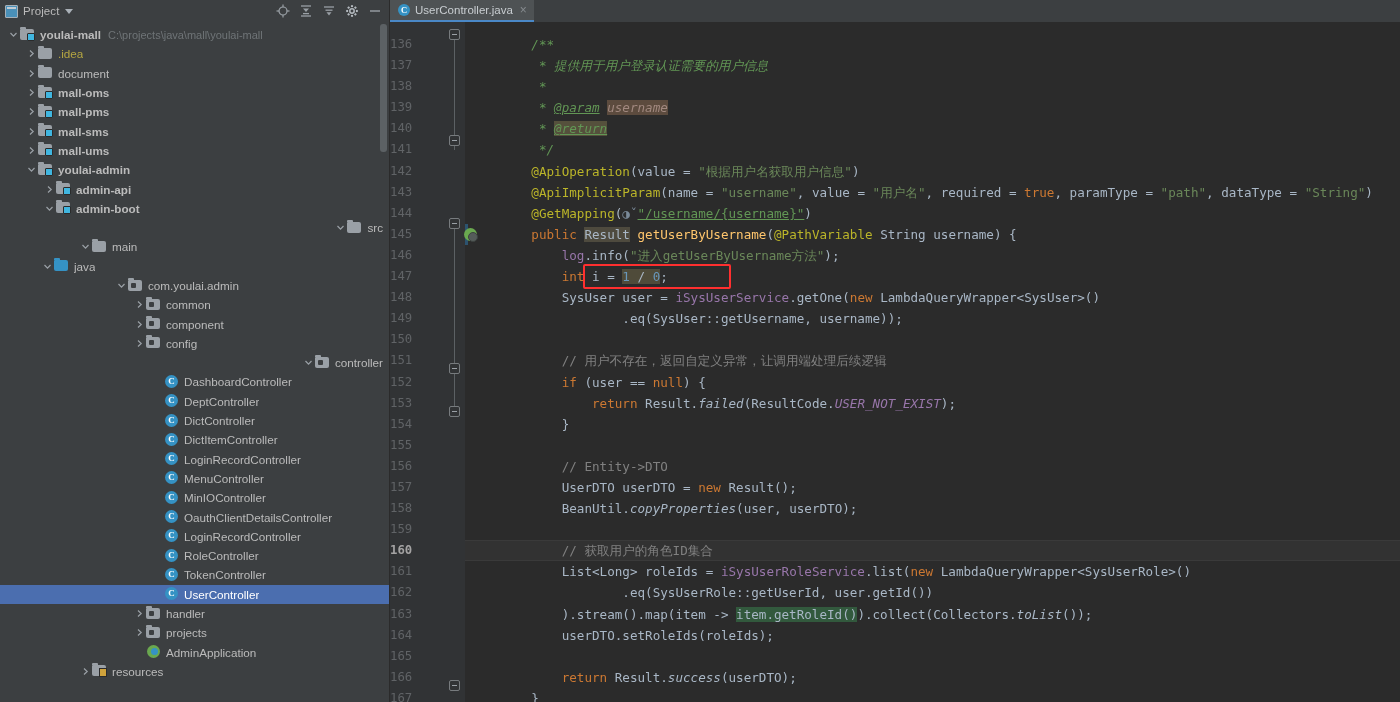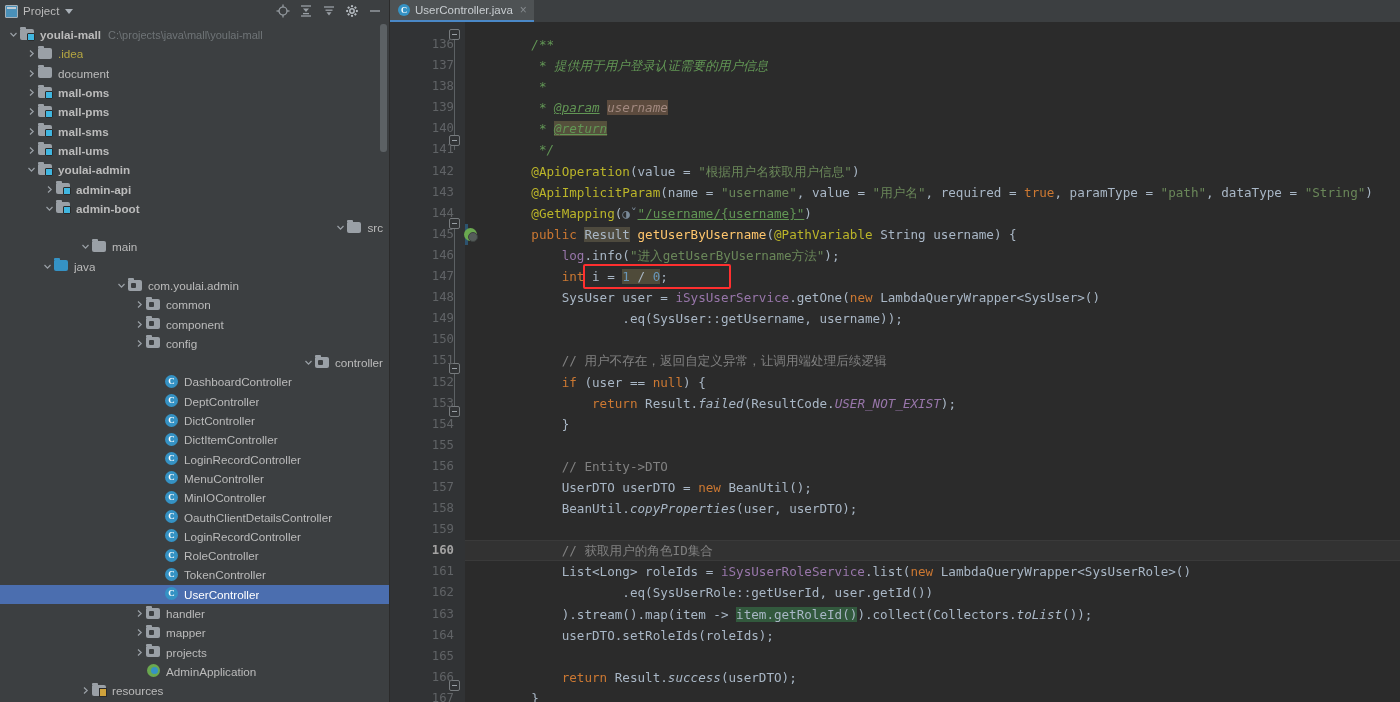--- a/index.html
+++ b/index.html
@@ -273,21 +273,20 @@
     line-height: 21.1px;
     font-size: 12.6px;
     white-space: pre;
     position: relative;
   }
   .gline {
     height: 21.1px;
     line-height: 21.1px;
     font-size: 12.3px;
     color: #606366;
-    text-align: right;
     padding-right: 11px;
     position: relative;
     font-family: "DejaVu Sans Mono", monospace;
   }
   .gline.current { color: #a4a3a3; font-weight: bold; }
   .gline .run-marker {
     position: absolute;
     right: -12px;
     top: 4px;
     width: 13px; height: 13px;
@@ -743,31 +742,20 @@
           </div>
           <div class="tree-row" style="padding-left: 133px;">
             <span class="arrow">
               <svg width="9" height="9" viewBox="0 0 9 9">
                 <polyline points="3,1.5 6.2,4.5 3,7.5" fill="none" stroke="#9aa0a6" stroke-width="1.2"></polyline>
               </svg>
             </span>
             <span class="node-icon">
               <span class="ic-folder pkg"></span>
             </span>
-            <span class="label">mapper</span>
-          </div>
-          <div class="tree-row" style="padding-left: 133px;">
-            <span class="arrow">
-              <svg width="9" height="9" viewBox="0 0 9 9">
-                <polyline points="3,1.5 6.2,4.5 3,7.5" fill="none" stroke="#9aa0a6" stroke-width="1.2"></polyline>
-              </svg>
-            </span>
-            <span class="node-icon">
-              <span class="ic-folder pkg"></span>
-            </span>
             <span class="label">projects</span>
           </div>
           <div class="tree-row" style="padding-left: 133px;">
             <span class="arrow empty"></span>
             <span class="node-icon">
               <span class="ic-spring"></span>
             </span>
             <span class="label">AdminApplication</span>
           </div>
           <div class="tree-row" style="padding-left: 79px;">
@@ -851,21 +839,21 @@
             <div class="line"><span class="c-plain">        </span><span class="c-kw">int</span><span class="c-plain"> i = </span><span class="c-num hl-num">1</span><span class="c-plain hl-num"> / </span><span class="c-num hl-num">0</span><span class="c-plain">;</span></div>
             <div class="line"><span class="c-plain">        SysUser user = </span><span class="c-field">iSysUserService</span><span class="c-plain">.getOne(</span><span class="c-kw">new</span><span class="c-plain"> LambdaQueryWrapper&lt;SysUser&gt;()</span></div>
             <div class="line"><span class="c-plain">                .eq(SysUser::getUsername, username));</span></div>
             <div class="line"></div>
             <div class="line"><span class="c-cmt">        // 用户不存在，返回自定义异常，让调用端处理后续逻辑</span></div>
             <div class="line"><span class="c-plain">        </span><span class="c-kw">if</span><span class="c-plain"> (user == </span><span class="c-kw">null</span><span class="c-plain">) {</span></div>
             <div class="line"><span class="c-plain">            </span><span class="c-kw">return</span><span class="c-plain"> Result.</span><span class="c-plain c-italic">failed</span><span class="c-plain">(ResultCode.</span><span class="c-static">USER_NOT_EXIST</span><span class="c-plain">);</span></div>
             <div class="line"><span class="c-plain">        }</span></div>
             <div class="line"></div>
             <div class="line"><span class="c-cmt">        // Entity-&gt;DTO</span></div>
-            <div class="line"><span class="c-plain">        UserDTO userDTO = </span><span class="c-kw">new</span><span class="c-plain"> BeanUtil();</span></div>
+            <div class="line"><span class="c-plain">        UserDTO userDTO = </span><span class="c-kw">new</span><span class="c-plain"> Result();</span></div>
             <div class="line"><span class="c-plain">        BeanUtil.</span><span class="c-plain c-italic">copyProperties</span><span class="c-plain">(user, userDTO);</span></div>
             <div class="line"></div>
             <div class="line"><span class="c-cmt">        // 获取用户的角色ID集合</span></div>
             <div class="line"><span class="c-plain">        List&lt;Long&gt; roleIds = </span><span class="c-field">iSysUserRoleService</span><span class="c-plain">.list(</span><span class="c-kw">new</span><span class="c-plain"> LambdaQueryWrapper&lt;SysUserRole&gt;()</span></div>
             <div class="line"><span class="c-plain">                .eq(SysUserRole::getUserId, user.getId())</span></div>
             <div class="line"><span class="c-plain">        ).stream().map(item -&gt; </span><span class="c-plain hl-ident">item.getRoleId()</span><span class="c-plain">).collect(Collectors.</span><span class="c-plain c-italic">toList</span><span class="c-plain">());</span></div>
             <div class="line"><span class="c-plain">        userDTO.setRoleIds(roleIds);</span></div>
             <div class="line"></div>
             <div class="line"><span class="c-plain">        </span><span class="c-kw">return</span><span class="c-plain"> Result.</span><span class="c-plain c-italic">success</span><span class="c-plain">(userDTO);</span></div>
             <div class="line"><span class="c-plain">    }</span></div>

